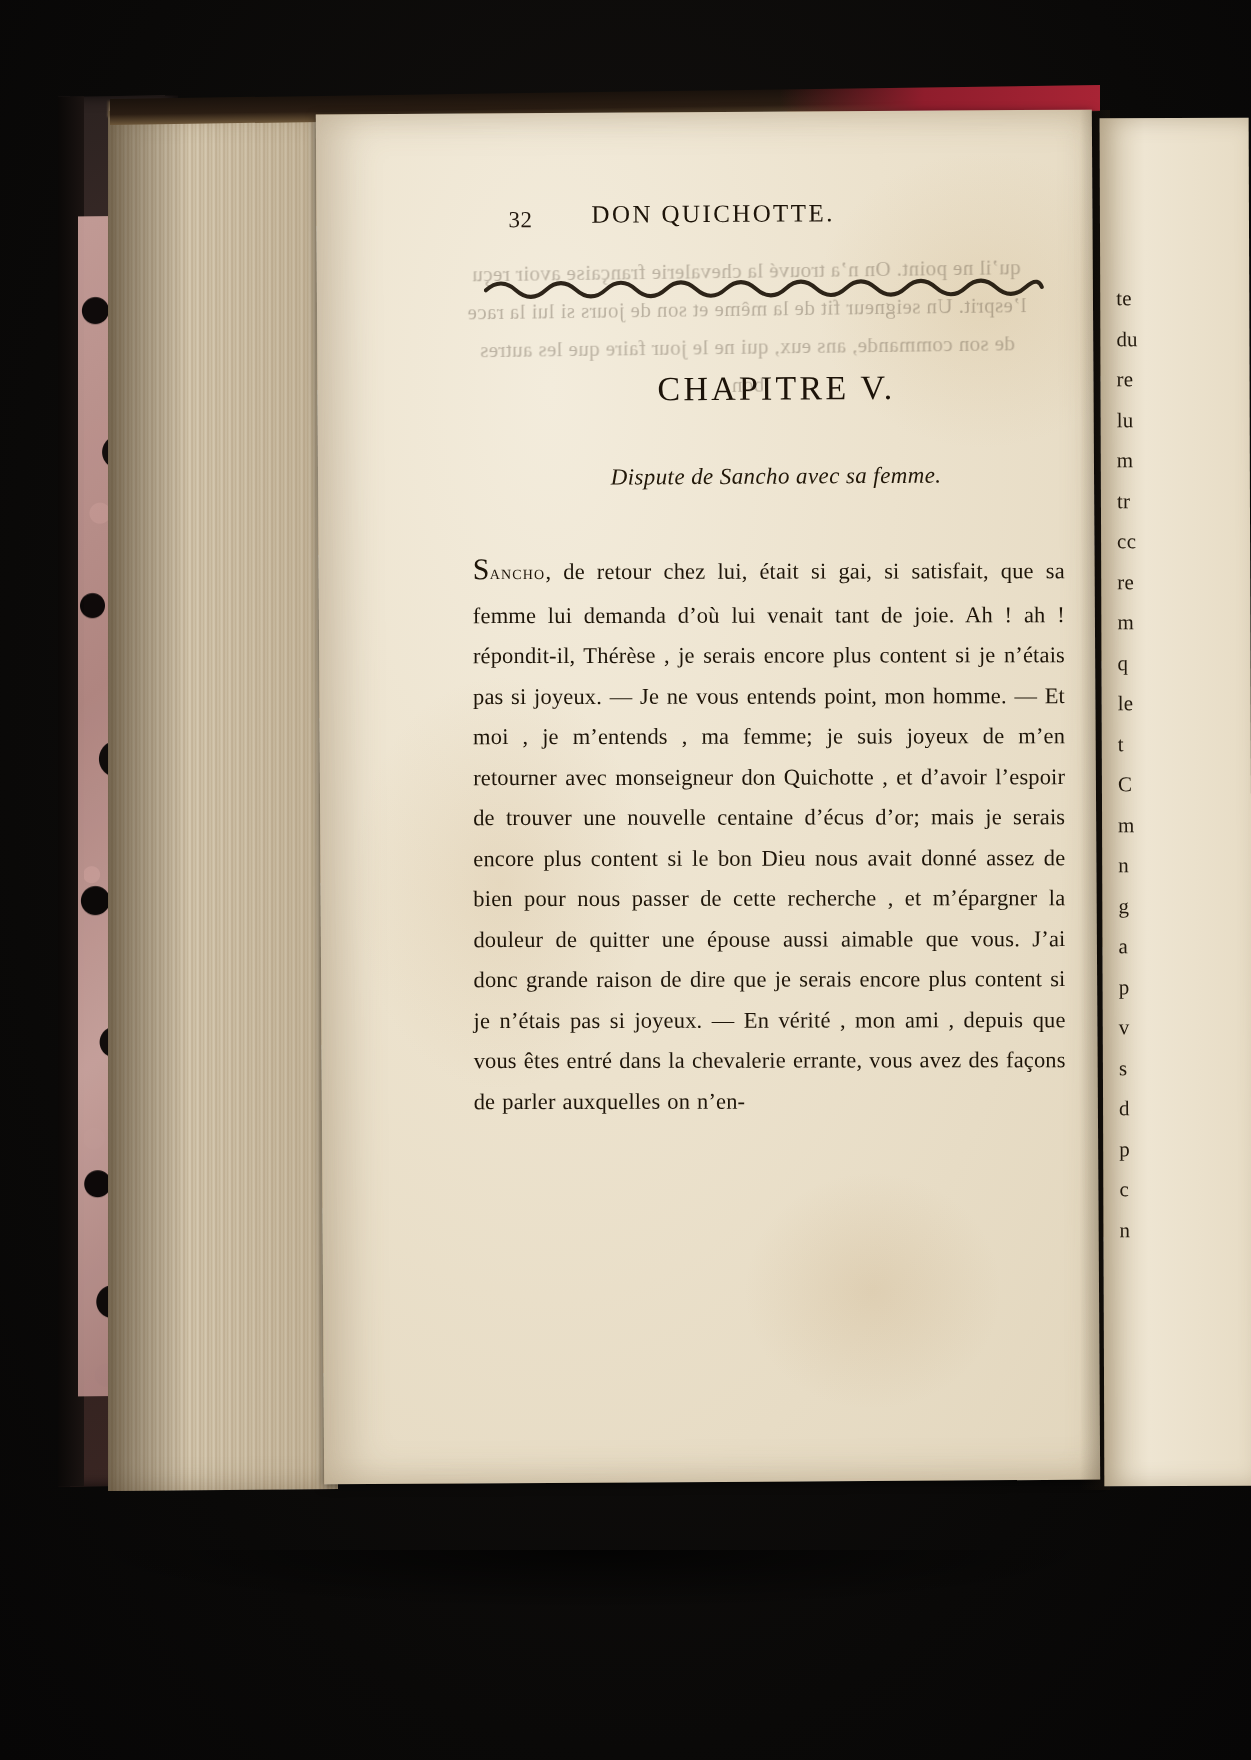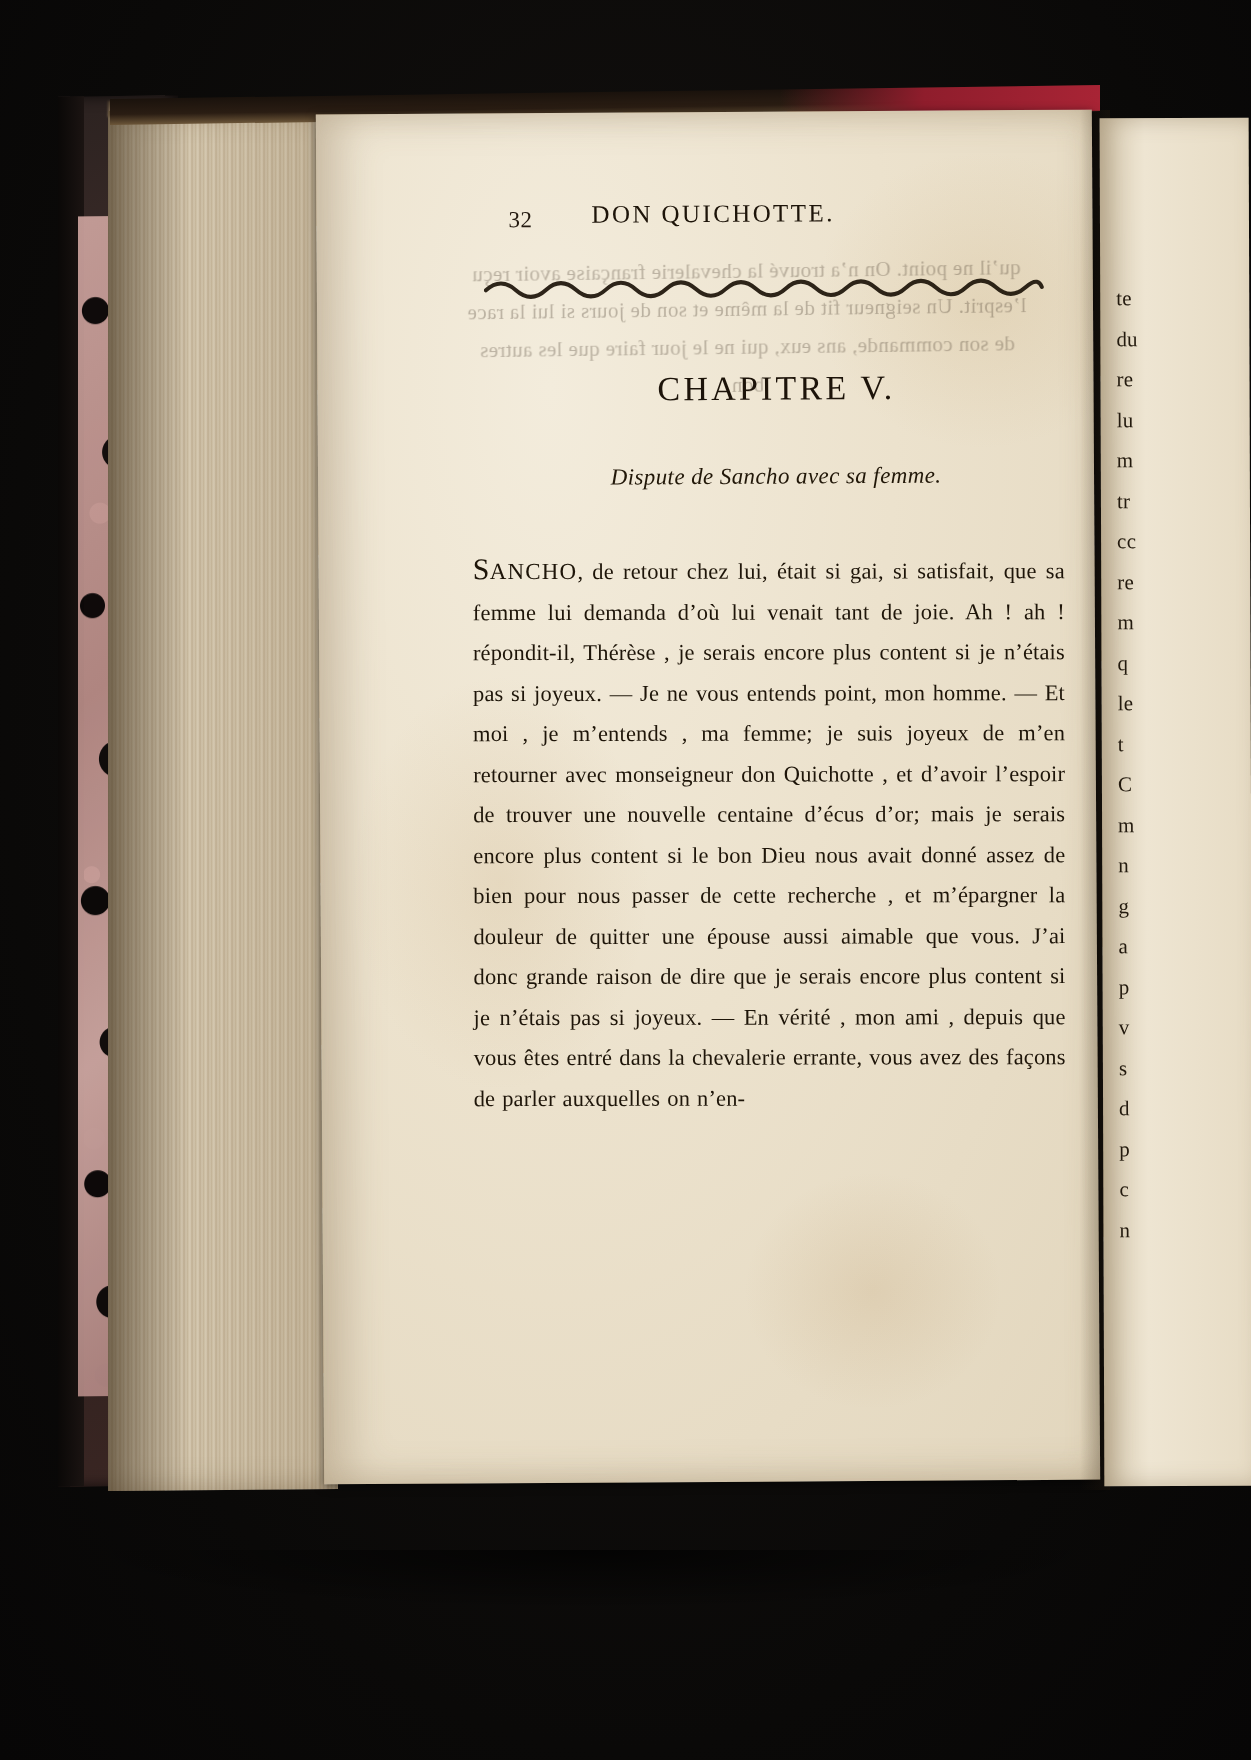--- a/index.html
+++ b/index.html
@@ -213,21 +213,21 @@
     word-spacing: 1.2px;
     color: #1e1509;
     margin-left: 8px;
     transform: rotate(.25deg);
   }
   .body-text .dropcap {
     font-size: 30px;
     line-height: 30px;
   }
   .body-text .smallcaps {
-    font-size: 23px;
+    font-size: 14px;
     letter-spacing: 1.2px;
     font-family: Liberation Serif, serif;
   }
 
   
   .next-page {
     position: absolute;
     left: 1102px;
     top: 118px;
     width: 149px;

